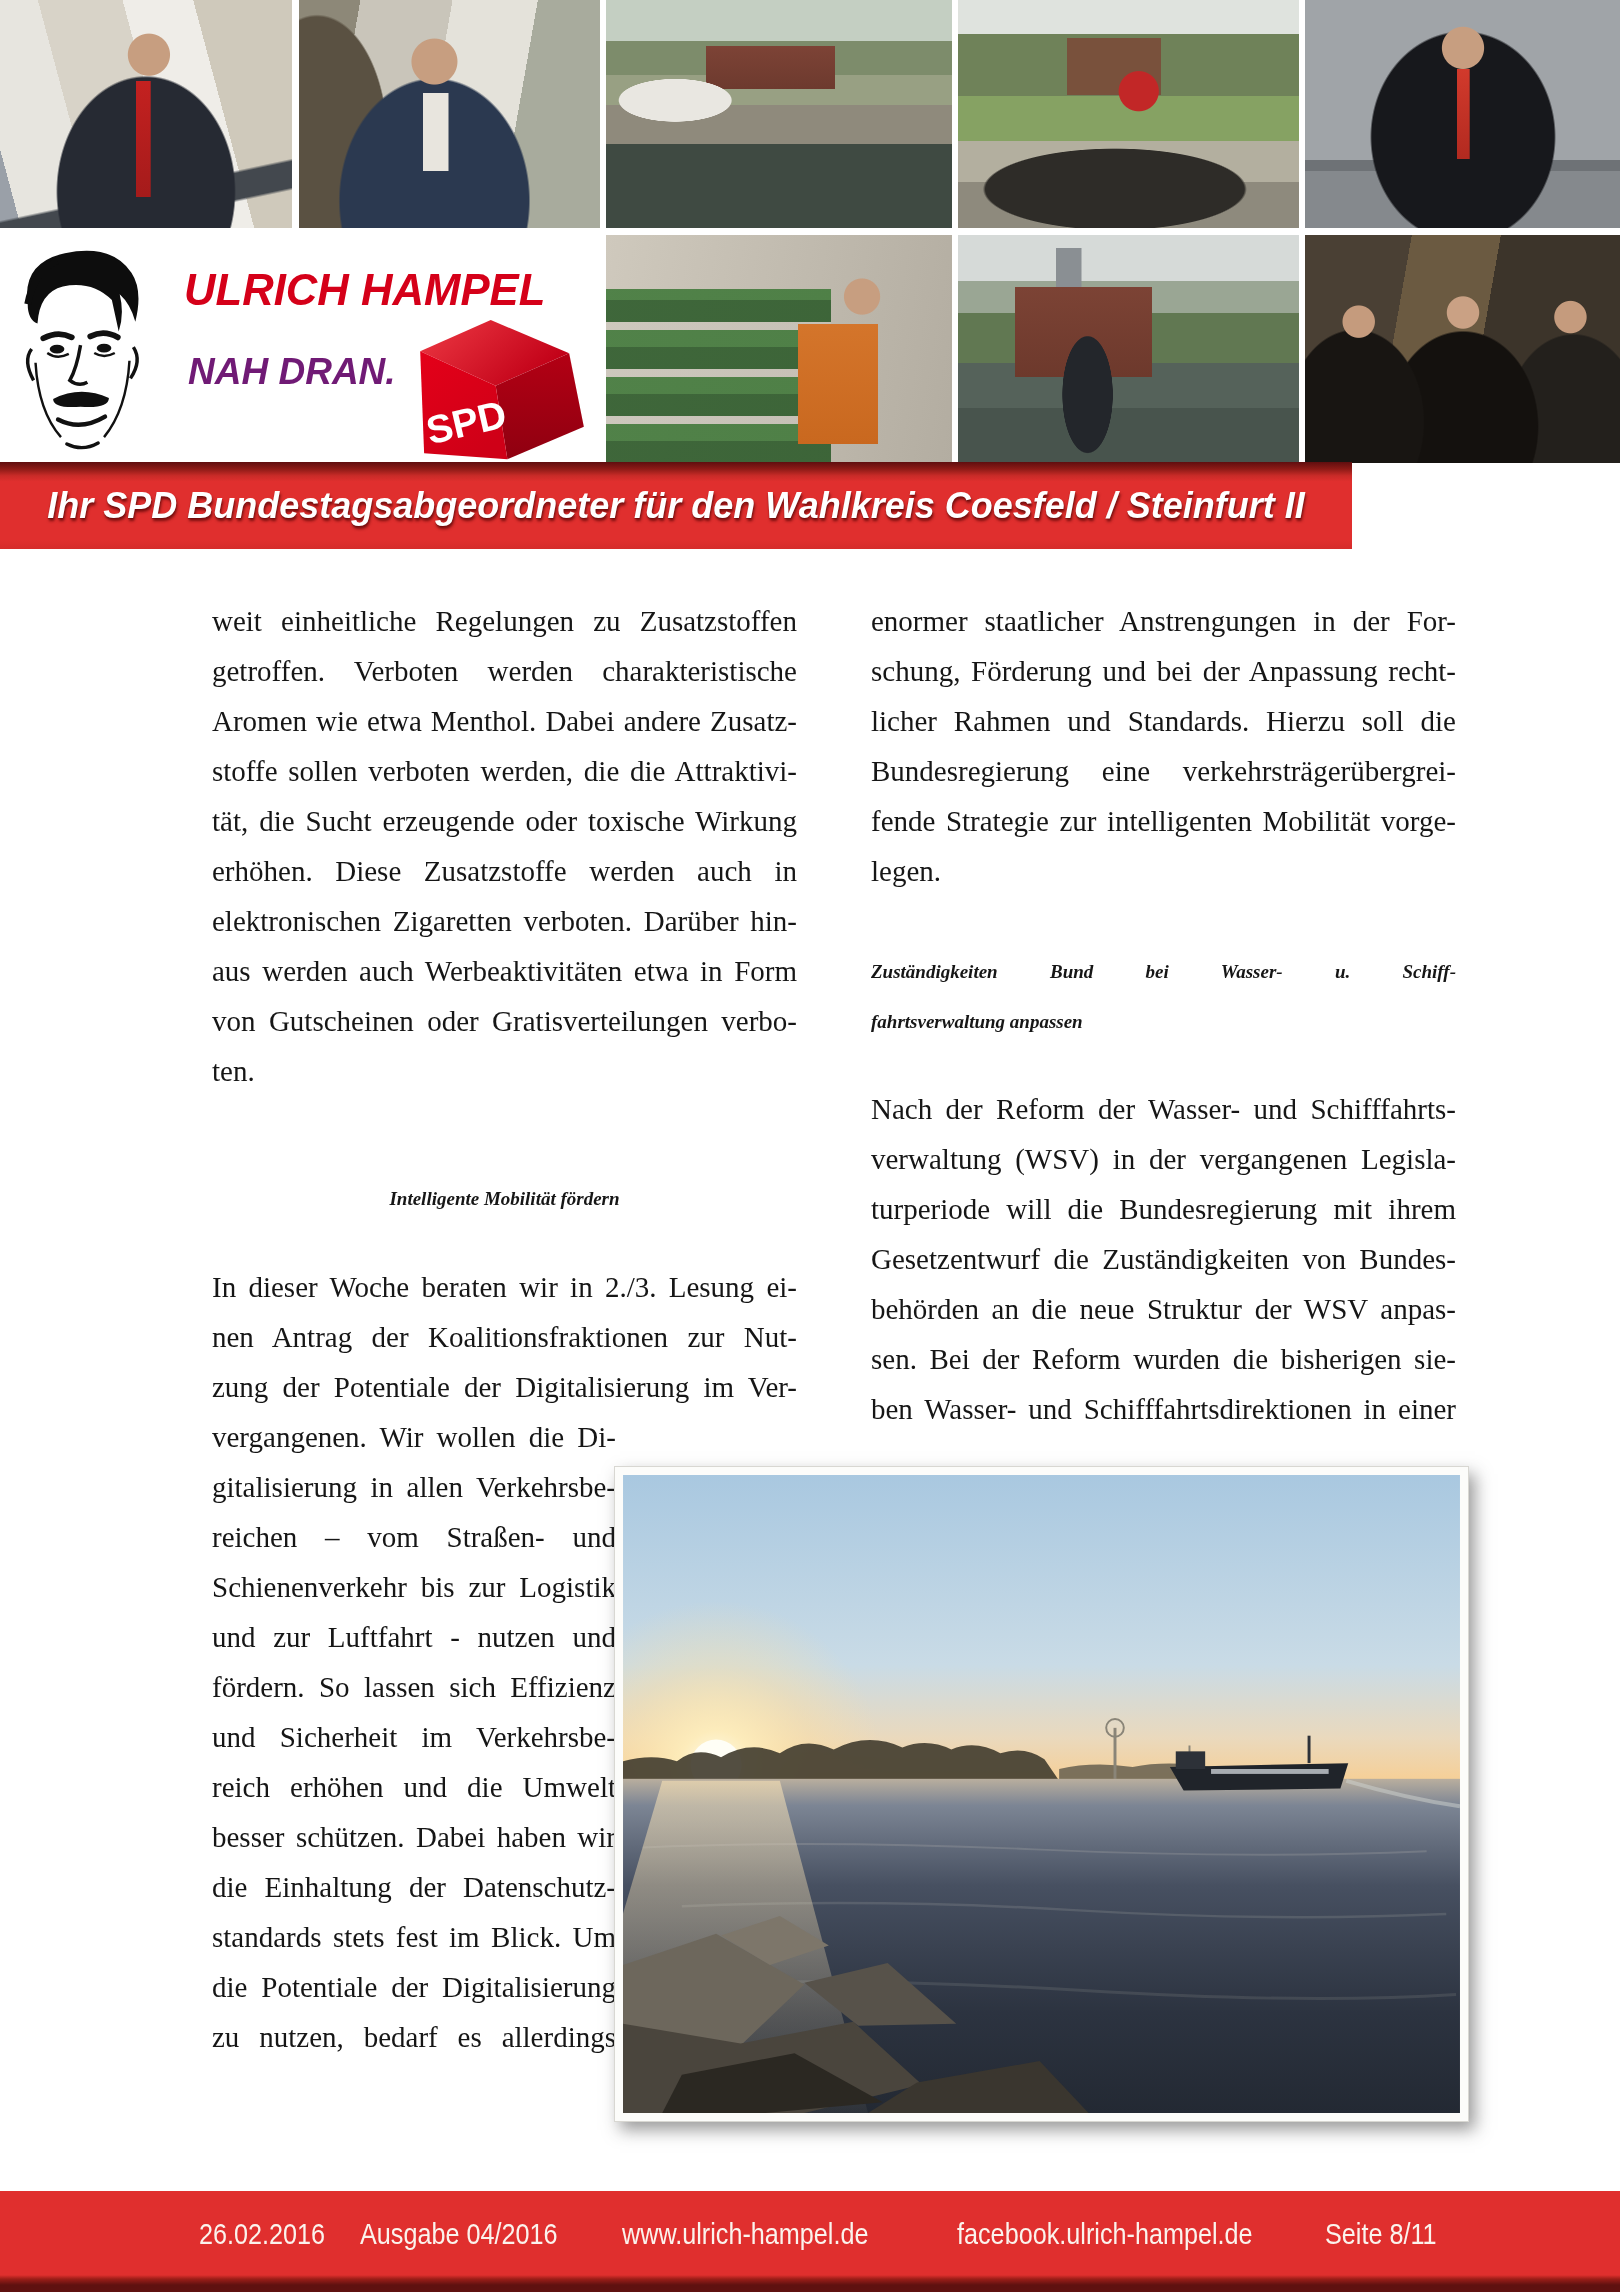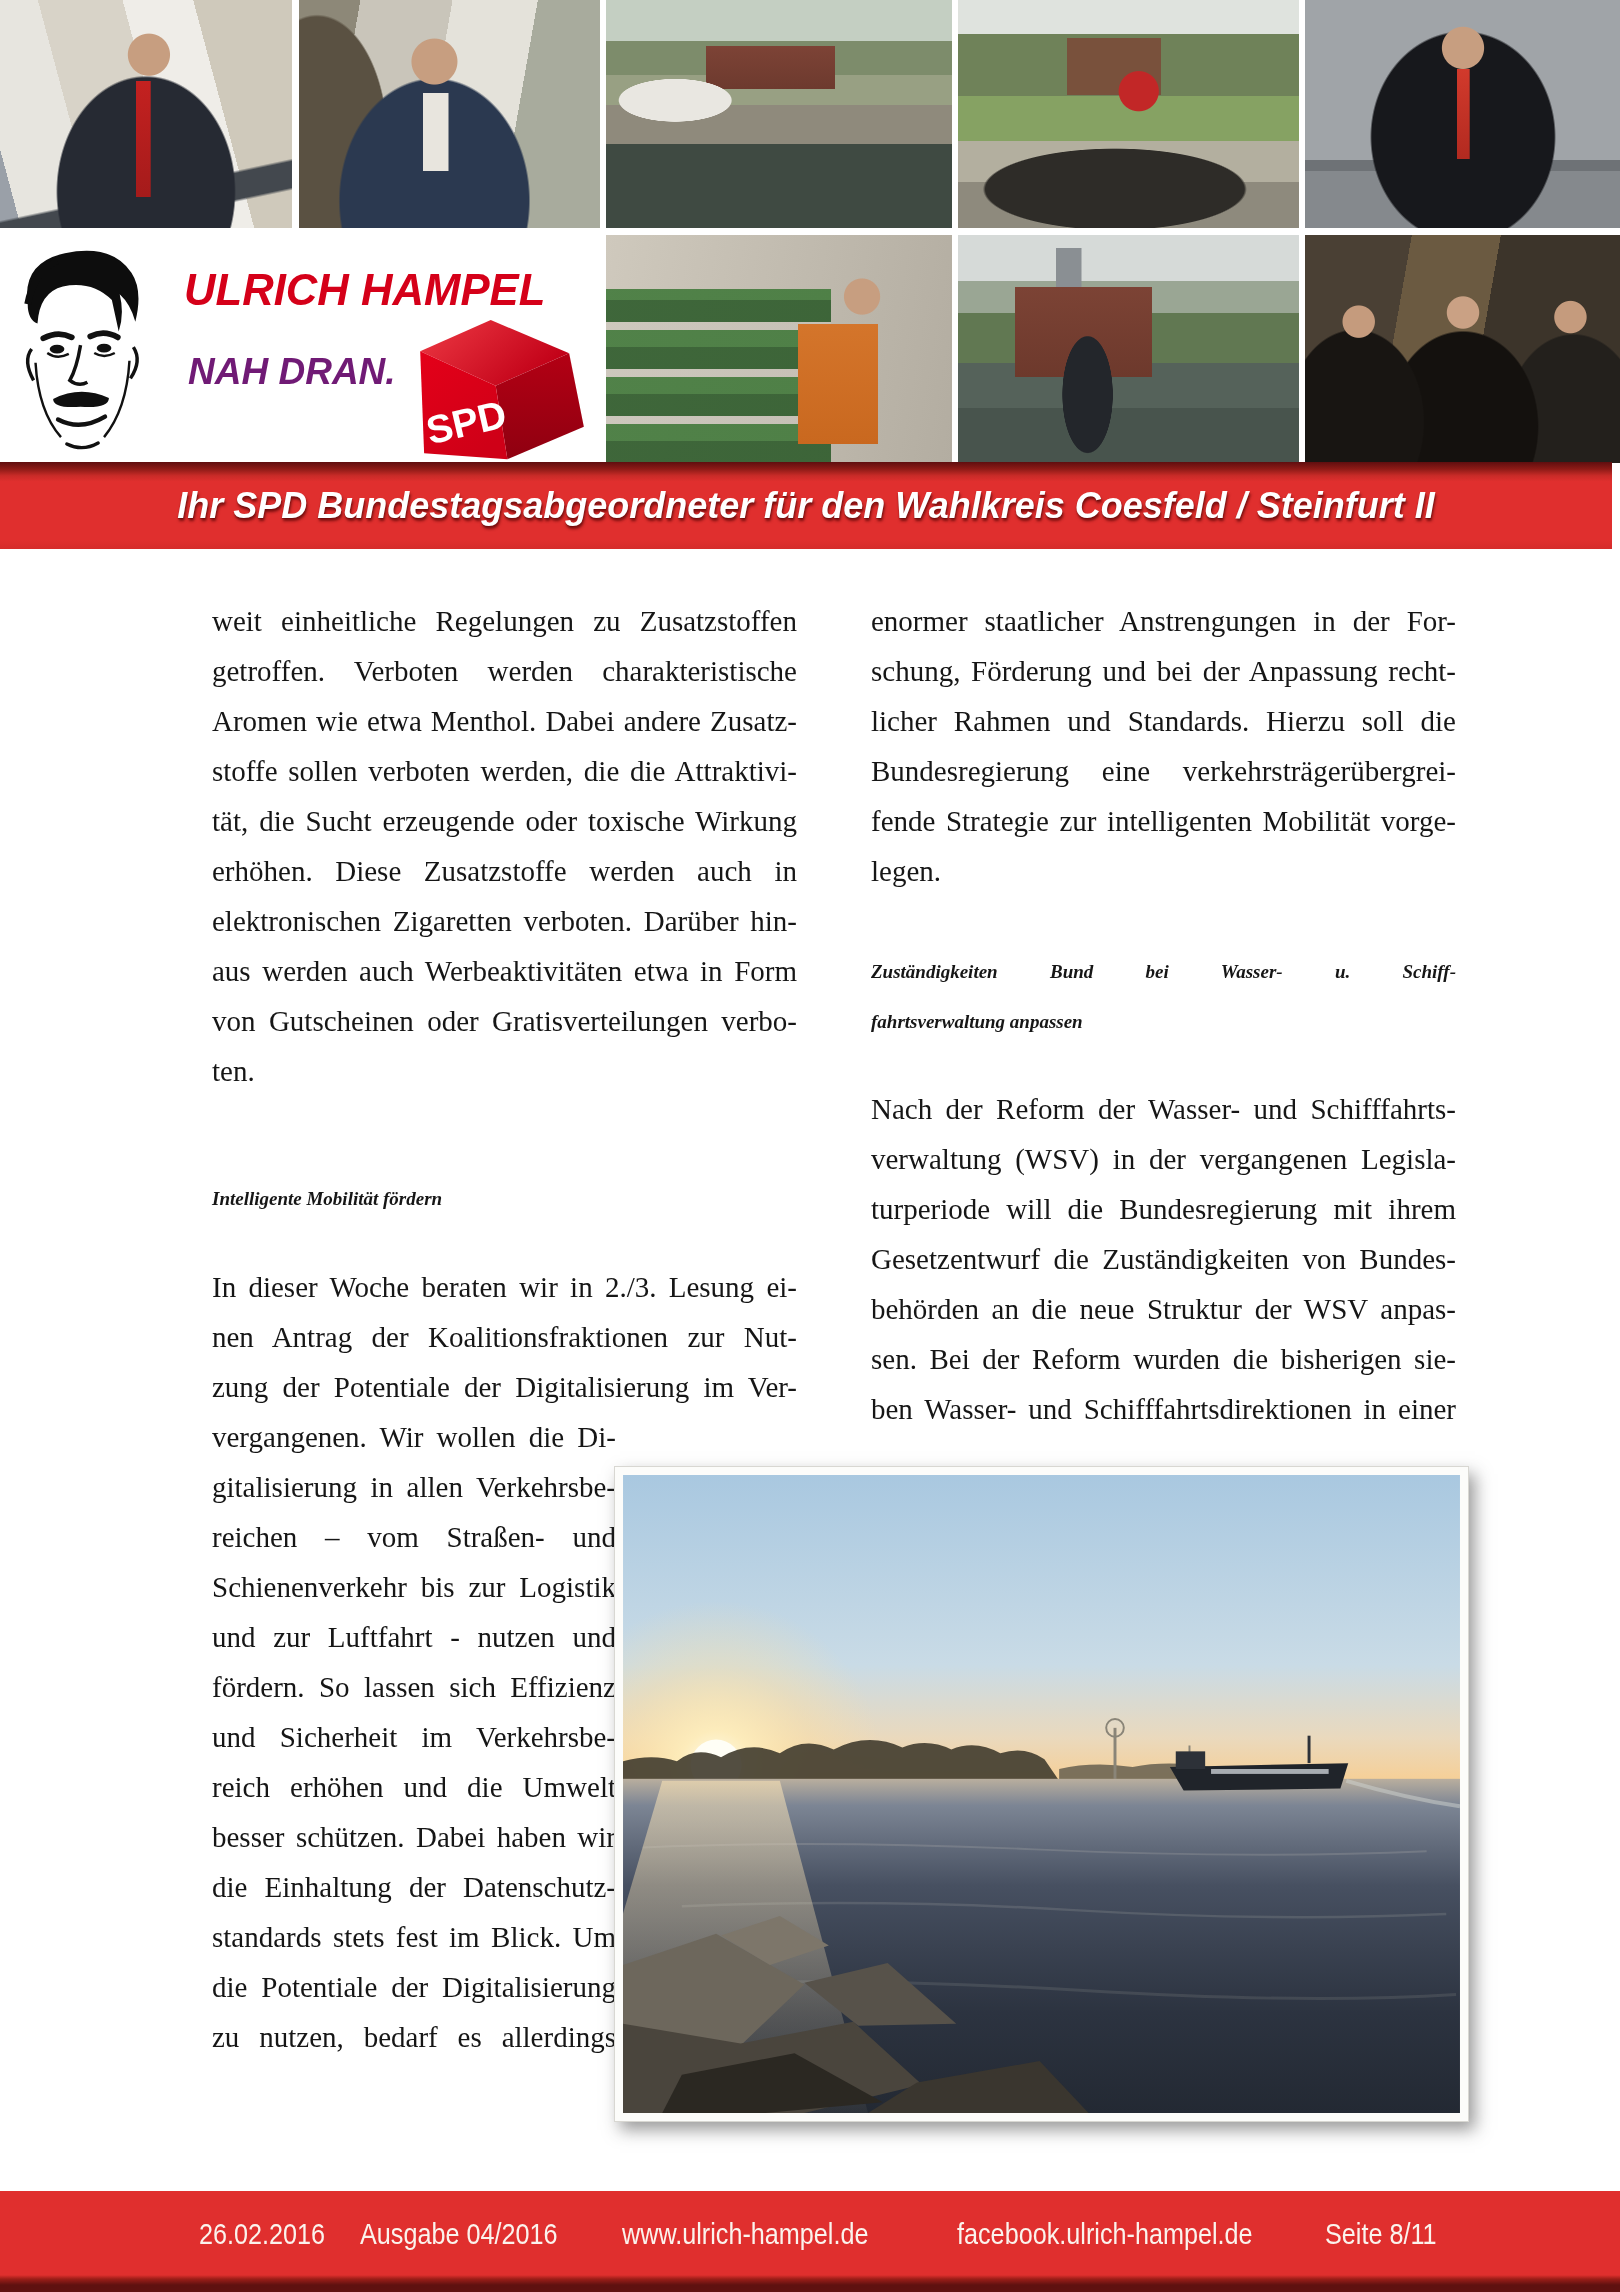--- a/index.html
+++ b/index.html
@@ -55,34 +55,34 @@
     linear-gradient(100deg,#4a4034 0 30%,#6b5a41 30% 55%,#3c342a 55%);}
   
   .portrait{position:absolute;left:13.7px;top:7.8px;}
   .logo-title{position:absolute;left:184px;top:29px;font-family:"Liberation Sans",sans-serif;
     font-style:italic;font-weight:700;font-size:45px;color:#d50019;letter-spacing:0;
     transform:scaleX(.97);transform-origin:left;white-space:nowrap;}
   .logo-tagline{position:absolute;left:188px;top:116px;font-family:"Liberation Sans",sans-serif;
     font-style:italic;font-weight:700;font-size:37px;color:#701a75;white-space:nowrap;}
   .spd-cube{position:absolute;left:417px;top:319px;z-index:6;}
   
-  .banner{position:absolute;left:0;top:462px;width:1612px;height:87px;z-index:3;
+  .banner{position:absolute;left:0;top:462px;width:1352px;height:87px;z-index:3;
     background:linear-gradient(180deg,#5f0e0f 0px,#8c1a16 6.9px,#c92b28 13.7px,#e02f2e 19.6px,#e02f2e 78px,#d52c2a 87px);
     display:flex;align-items:center;justify-content:center;}
   .slogan{font-family:"Liberation Sans",sans-serif;font-style:italic;font-weight:700;font-size:36px;
     color:#ffffff;white-space:nowrap;text-shadow:1px 2.9px 2.9px rgba(95,8,8,.8), 0 1px 1px rgba(120,15,15,.7);}
   
   .col{position:absolute;top:596px;width:585px;font-size:29px;line-height:50px;}
   .col-left{left:196px;margin-left:16px;}
   .col-right{left:871px;}
   .tline{height:50px;text-align:justify;text-align-last:justify;overflow:hidden;}
   .endleft .tline:last-child{text-align-last:left;}
   .heading{font-weight:700;font-style:italic;font-size:19px;}
   .heading .tline:last-child{text-align-last:left;}
-  .h-left1{margin-top:78px;}
+  .h-left1{margin-top:78px;text-align:center;}
   .p-after-h1{margin-top:38px;}
   .narrow{width:404px;}
   .h-right1{margin-top:51px;}
   .p-after-h2{margin-top:37px;}
   
   .photo-frame{position:absolute;left:614px;top:1466px;width:837px;height:638px;background:#fcfcfa;
     padding:7.8px;border:1px solid #d8d7d2;box-shadow:5.9px 7.8px 15.7px rgba(55,55,55,.5);}
   
   .footer{position:absolute;left:0;top:2191px;width:1620px;height:102px;
     background:linear-gradient(180deg,#e02f2e 0 84px,#9c1d18 88px,#5f1110 94px,#5f1110 102px);}

